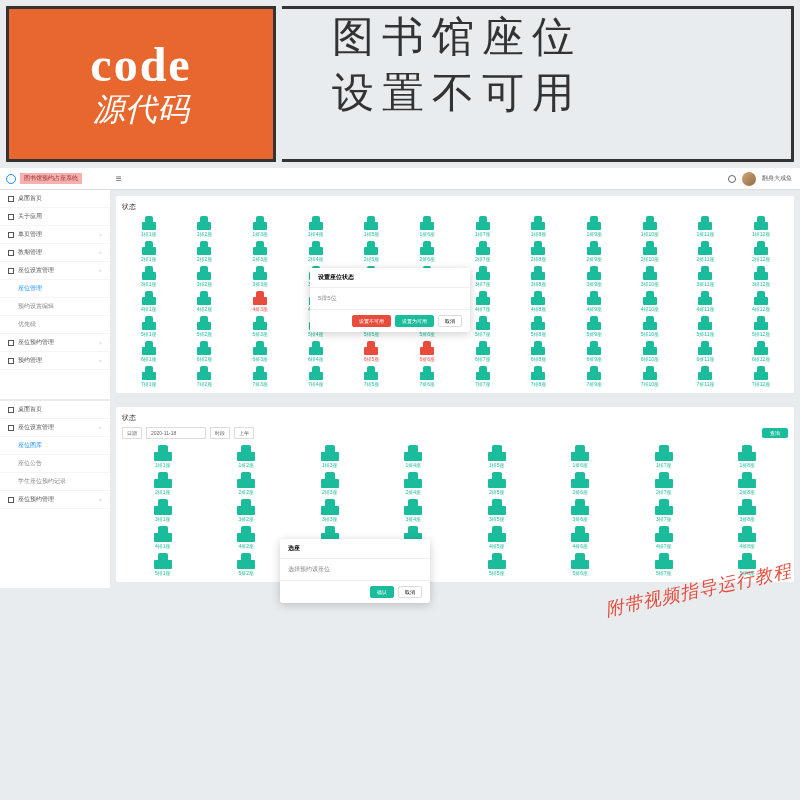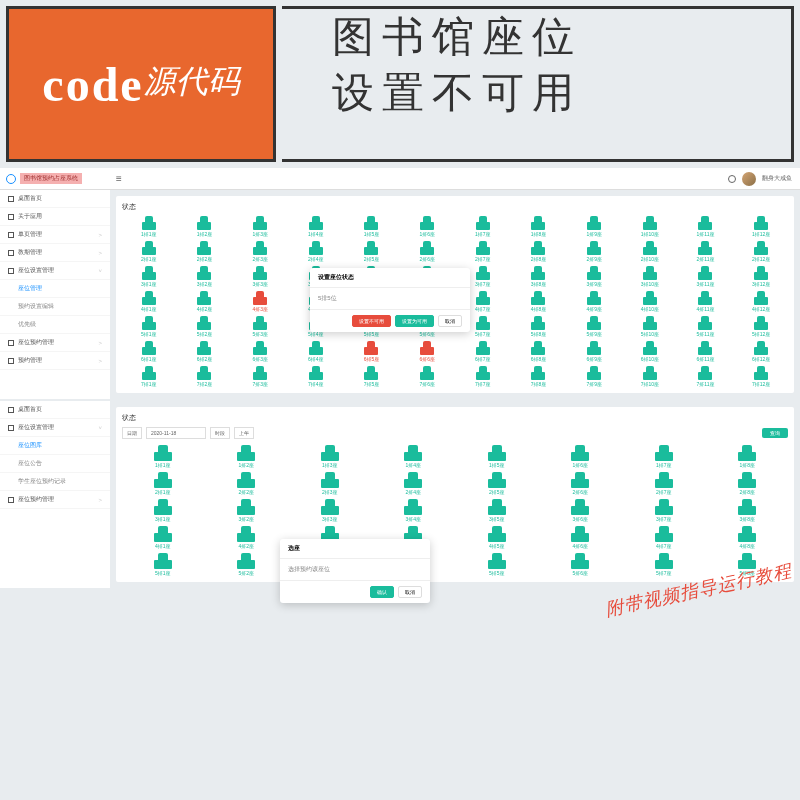--- a/index.html
+++ b/index.html
@@ -1,18 +1,18 @@
 <!DOCTYPE html>
 <html><head>
 <meta charset="utf-8">
 <style>
 * { margin: 0; padding: 0; box-sizing: border-box; font-family: "Microsoft YaHei", sans-serif; }
 body { background: #e8ecef; width: 800px; height: 800px; overflow: hidden; }
 .hero { display: flex; height: 168px; }
-.logo-box { width: 270px; background: #e8672e; display: flex; flex-direction: row; align-items: center; justify-content: center; color: #fff; border: 3px solid #333; margin: 6px; }
+.logo-box { width: 270px; background: #e8672e; display: flex; flex-direction: column; align-items: center; justify-content: center; color: #fff; border: 3px solid #333; margin: 6px; }
 .logo-code { font-family: "Old English Text MT", serif; font-size: 48px; font-weight: bold; letter-spacing: 2px; }
 .logo-sub { font-size: 32px; margin-top: -4px; font-style: italic; }
 .hero-title { flex: 1; display: flex; flex-direction: column; justify-content: flex-start; padding-left: 50px; border: 3px solid #333; border-left: none; margin: 6px 6px 6px 0; }
 .hero-line { font-size: 42px; color: #333; letter-spacing: 8px; }
 .panel { background: #e8ecef; position: relative; }
 .topbar { display: flex; align-items: center; height: 22px; background: #fff; border-bottom: 1px solid #ddd; font-size: 7px; }
 .topbar-logo { width: 110px; display: flex; align-items: center; padding-left: 6px; gap: 4px; }
 .topbar-logo-icon { width: 10px; height: 10px; border: 1.5px solid #1890ff; border-radius: 50%; }
 .topbar-title { background: #f5b0b0; padding: 1px 4px; font-size: 6px; color: #a03030; }
 .hamburger { margin-left: 6px; font-size: 10px; color: #666; }

